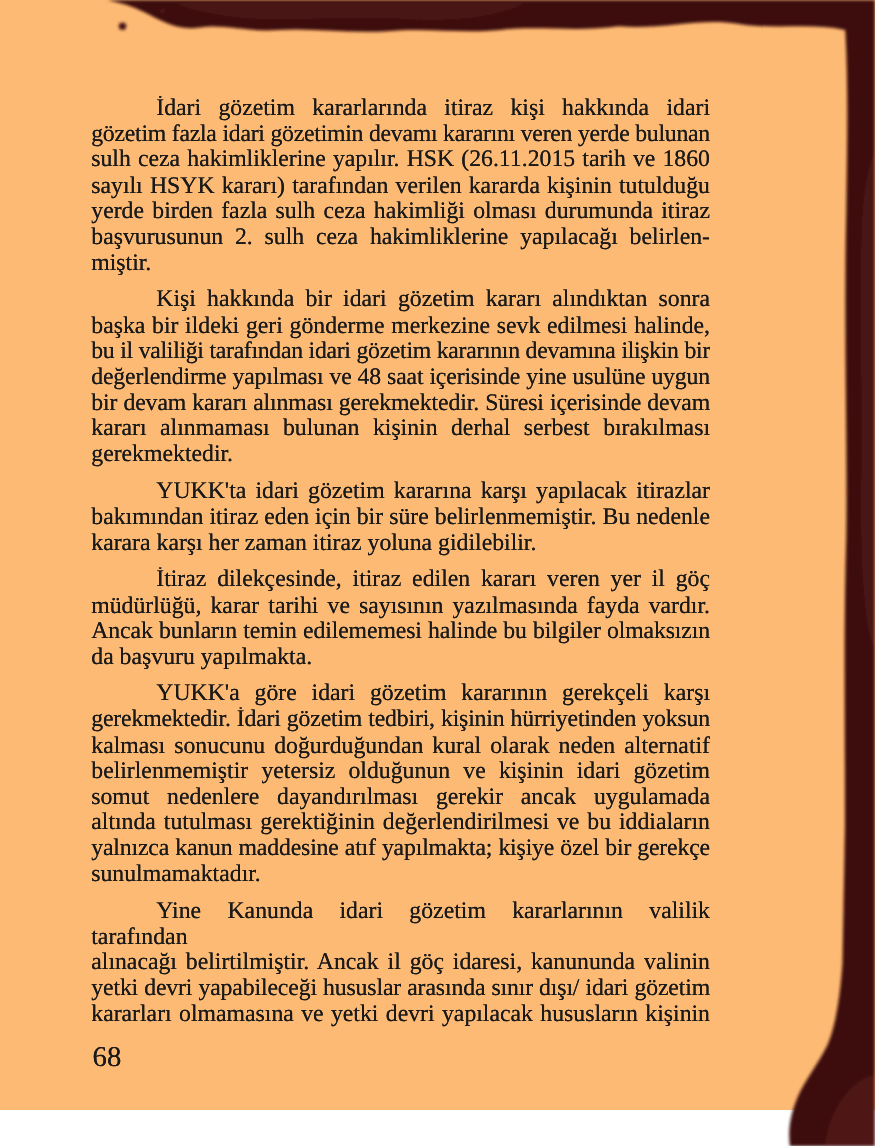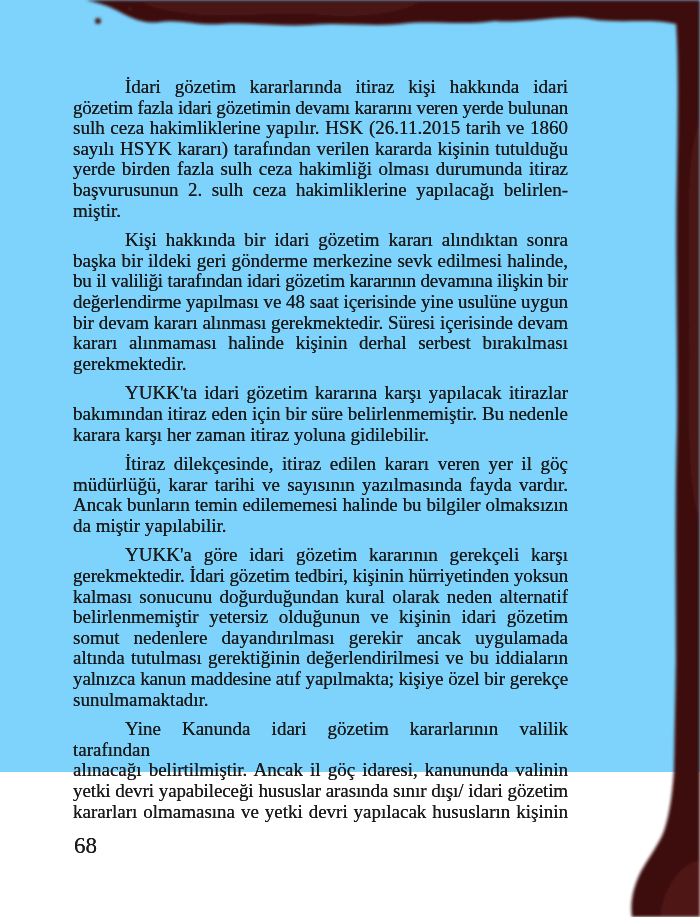--- a/index.html
+++ b/index.html
@@ -4,22 +4,22 @@
 <style>
   html, body { margin: 0; padding: 0; }
   body {
     width: 700px; height: 917px;
     background: #ffffff;
     overflow: hidden;
     font-family: "Liberation Serif", "DejaVu Serif", serif;
   }
   .page {
     position: relative;
-    width: 700px; height: 772px;
-    background: #7dd3fc;
+    width: 700px; height: 888px;
+    background: #fdba74;
   }
   .scan-artifacts {
     position: absolute; left: 0; top: 0;
     width: 700px; height: 917px;
     pointer-events: none;
   }
   .textblock {
     position: absolute;
     left: 73px; top: 77px;
     width: 495px;
@@ -95,33 +95,33 @@
         <div class="line" style="">yerde birden fazla sulh ceza hakimliği olması durumunda itiraz</div>
         <div class="line" style="">başvurusunun 2. sulh ceza hakimliklerine yapılacağı belirlen-</div>
         <div class="line last" style="">miştir.</div>
       </div>
       <div class="paragraph">
         <div class="line first" style="">Kişi hakkında bir idari gözetim kararı alındıktan sonra</div>
         <div class="line" style="">başka bir ildeki geri gönderme merkezine sevk edilmesi halinde,</div>
         <div class="line" style="letter-spacing: -0.244286px;">bu il valiliği tarafından idari gözetim kararının devamına ilişkin bir</div>
         <div class="line" style="letter-spacing: -0.12375px;">değerlendirme yapılması ve 48 saat içerisinde yine usulüne uygun</div>
         <div class="line" style="letter-spacing: -0.0925px;">bir devam kararı alınması gerekmektedir. Süresi içerisinde devam</div>
-        <div class="line" style="">kararı alınmaması halinde kişinin derhal serbest bırakılması</div>
+        <div class="line" style="">kararı alınmaması bulunan kişinin derhal serbest bırakılması</div>
         <div class="line last" style="">gerekmektedir.</div>
       </div>
       <div class="paragraph">
         <div class="line first" style="">YUKK'ta idari gözetim kararına karşı yapılacak itirazlar</div>
         <div class="line" style="">bakımından itiraz eden için bir süre belirlenmemiştir. Bu nedenle</div>
         <div class="line last" style="">karara karşı her zaman itiraz yoluna gidilebilir.</div>
       </div>
       <div class="paragraph">
         <div class="line first" style="">İtiraz dilekçesinde, itiraz edilen kararı veren yer il göç</div>
         <div class="line" style="">müdürlüğü, karar tarihi ve sayısının yazılmasında fayda vardır.</div>
         <div class="line" style="letter-spacing: -0.0934921px;">Ancak bunların temin edilememesi halinde bu bilgiler olmaksızın</div>
-        <div class="line last" style="">da miştir yapılabilir.</div>
+        <div class="line last" style="">da başvuru yapılmakta.</div>
       </div>
       <div class="paragraph">
         <div class="line first" style="">YUKK'a göre idari gözetim kararının gerekçeli karşı</div>
         <div class="line" style="letter-spacing: -0.136061px;">gerekmektedir. İdari gözetim tedbiri, kişinin hürriyetinden yoksun</div>
         <div class="line" style="">kalması sonucunu doğurduğundan kural olarak neden alternatif</div>
         <div class="line" style="">belirlenmemiştir yetersiz olduğunun ve kişinin idari gözetim</div>
         <div class="line" style="">somut nedenlere dayandırılması gerekir ancak uygulamada</div>
         <div class="line" style="">altında tutulması gerektiğinin değerlendirilmesi ve bu iddiaların</div>
         <div class="line" style="letter-spacing: -0.122308px;">yalnızca kanun maddesine atıf yapılmakta; kişiye özel bir gerekçe</div>
         <div class="line last" style="">sunulmamaktadır.</div>

